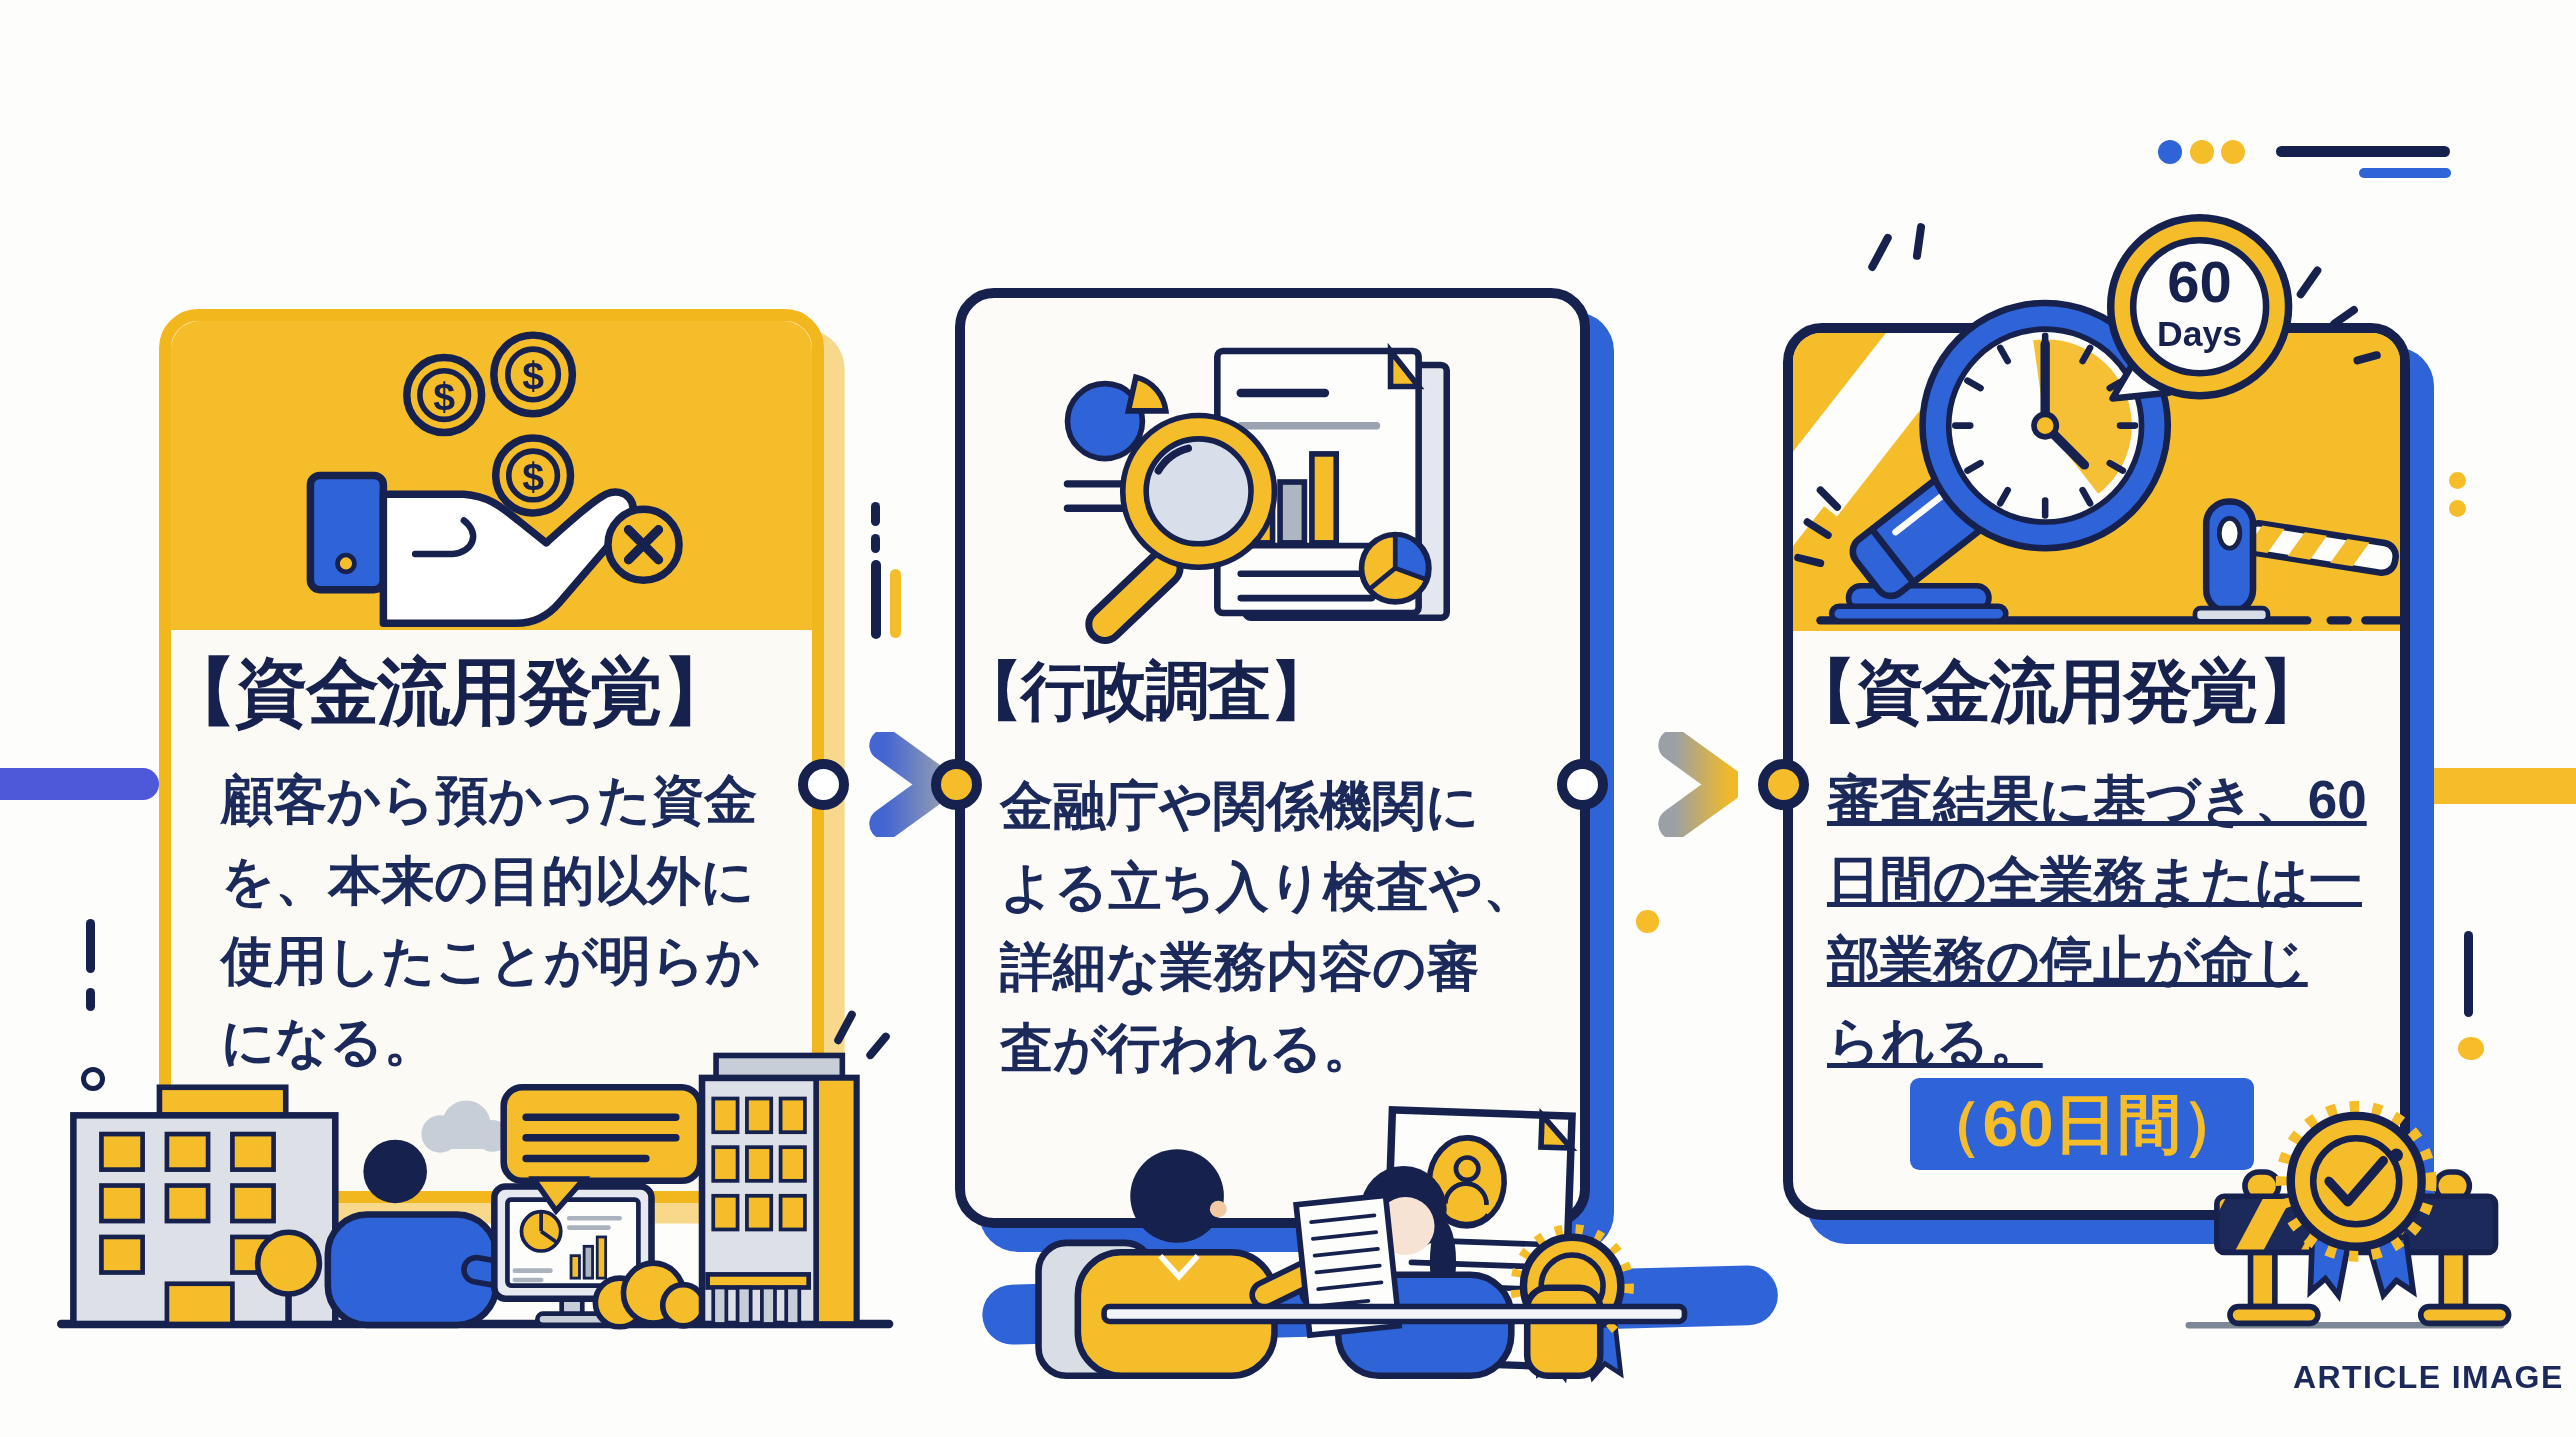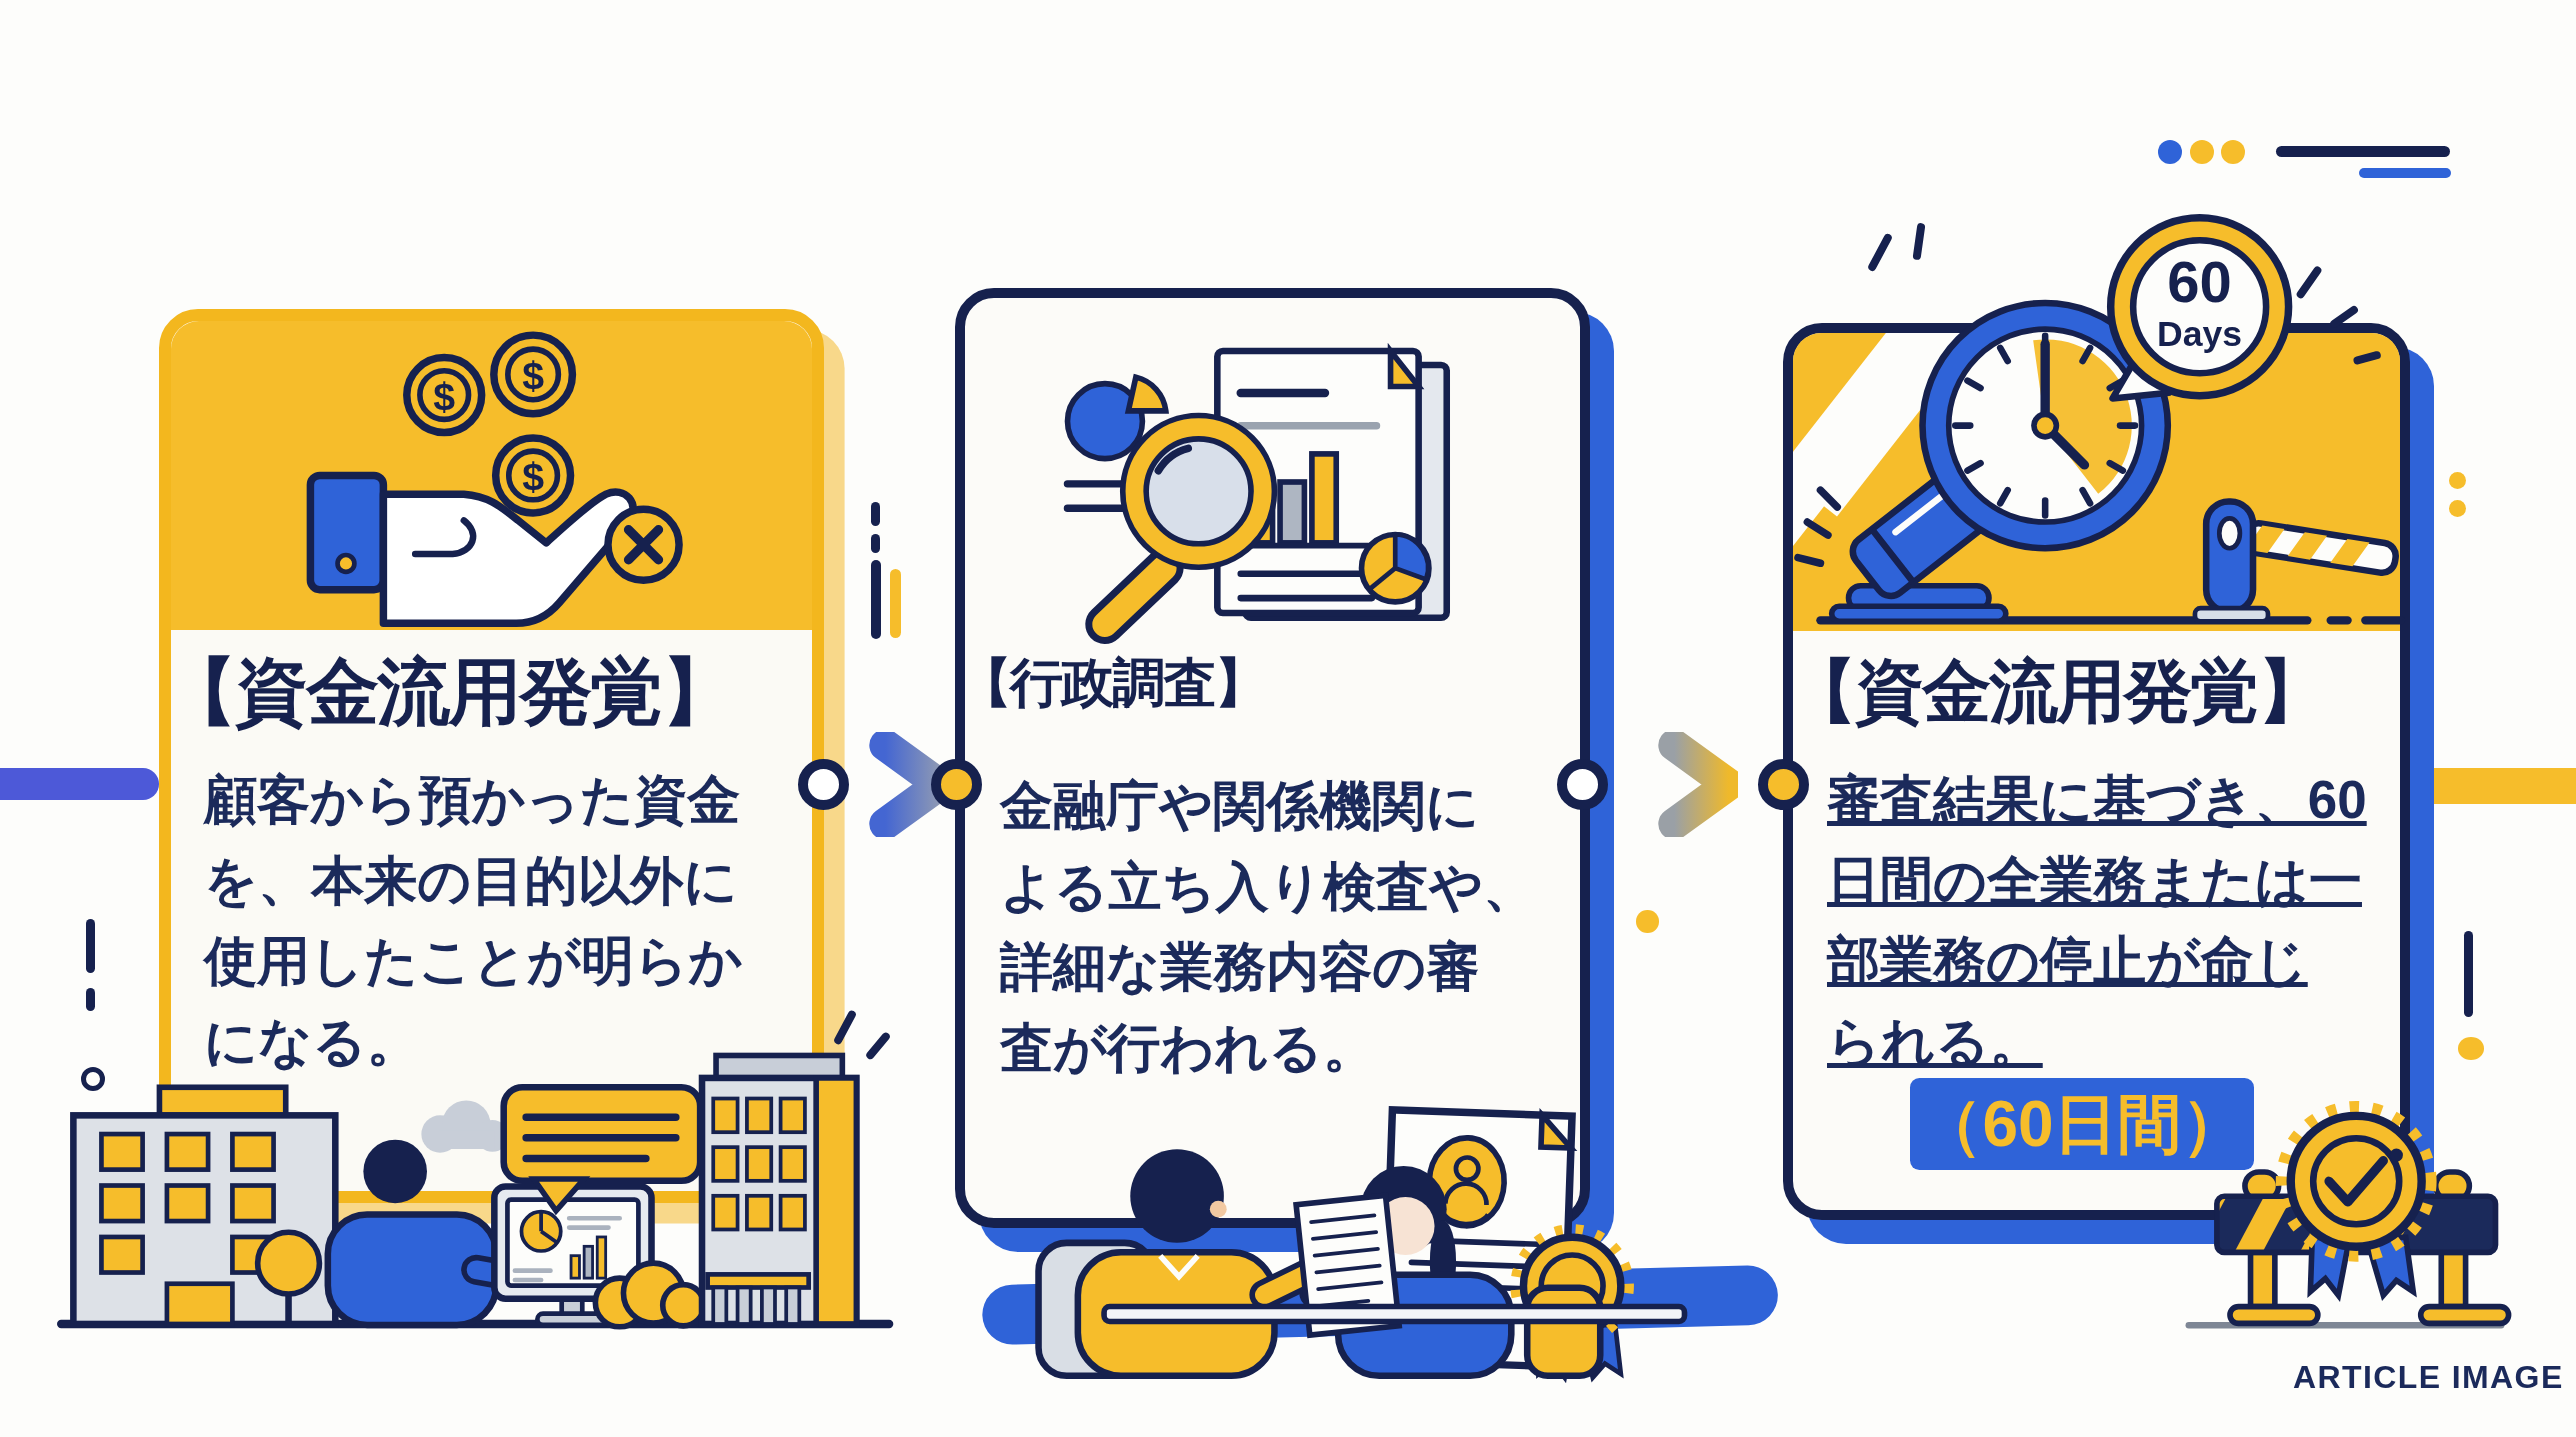--- a/index.html
+++ b/index.html
@@ -13,25 +13,25 @@
   #card3{left:1783px;top:323px;width:627px;height:897px;background:#FCFBF8;border:10.3px solid #16214E;
          border-radius:39px;box-shadow:24px 24px 0 #2F63D8;z-index:10;}
   .card-head{position:absolute;left:0;top:0;right:0;background:#F6BD2B;border-radius:28px 28px 0 0;overflow:hidden;}
   #card1 .card-head{height:309px;}
   #card3 .card-head{height:298px;}
   .stripe{position:absolute;background:#FDFDFB;}
   .page-title{position:absolute;left:129px;top:82px;font-size:94px;font-weight:900;color:#1A2456;
               letter-spacing:-2.8px;z-index:40;white-space:nowrap;}
   .step-heading{position:absolute;color:#16214E;font-weight:900;text-align:left;letter-spacing:-1.9px;z-index:25;}
   #h1{left:164px;top:644px;width:655px;font-size:73px;}
-  #h2{left:959px;top:648px;width:625px;font-size:53px;}
+  #h2{left:959px;top:648px;width:625px;font-size:64px;}
   #h3{left:1788px;top:646px;width:618px;font-size:69px;}
   .step-body{position:absolute;color:#1B2A5B;font-weight:700;font-size:53px;line-height:1.52;
              white-space:pre-line;z-index:25;}
-  #b1{left:204px;top:760px;width:585px;}
+  #b1{left:221px;top:760px;width:585px;}
   #b2{left:1000px;top:766px;width:566px;}
   #b3{left:1827px;top:760px;width:566px;text-decoration:underline;}
   .duration-badge{position:absolute;left:1910px;top:1078px;width:344px;height:92px;background:#2F63D8;
          border-radius:9.4px;color:#F6BD2B;font-size:64px;font-weight:900;text-align:center;
          line-height:92px;z-index:26;}
   .bar{position:absolute;z-index:5;}
   #bar-left{left:0;top:768px;width:159px;height:32px;background:#4D59D8;border-radius:0 16px 16px 0;}
   #bar-right{left:2434px;top:768px;width:142px;height:36px;background:#F6BD2B;}
   .tl-circle{position:absolute;width:51px;height:51px;border-radius:50%;border:10.3px solid #16214E;
              box-sizing:border-box;background:#fff;z-index:14;}

